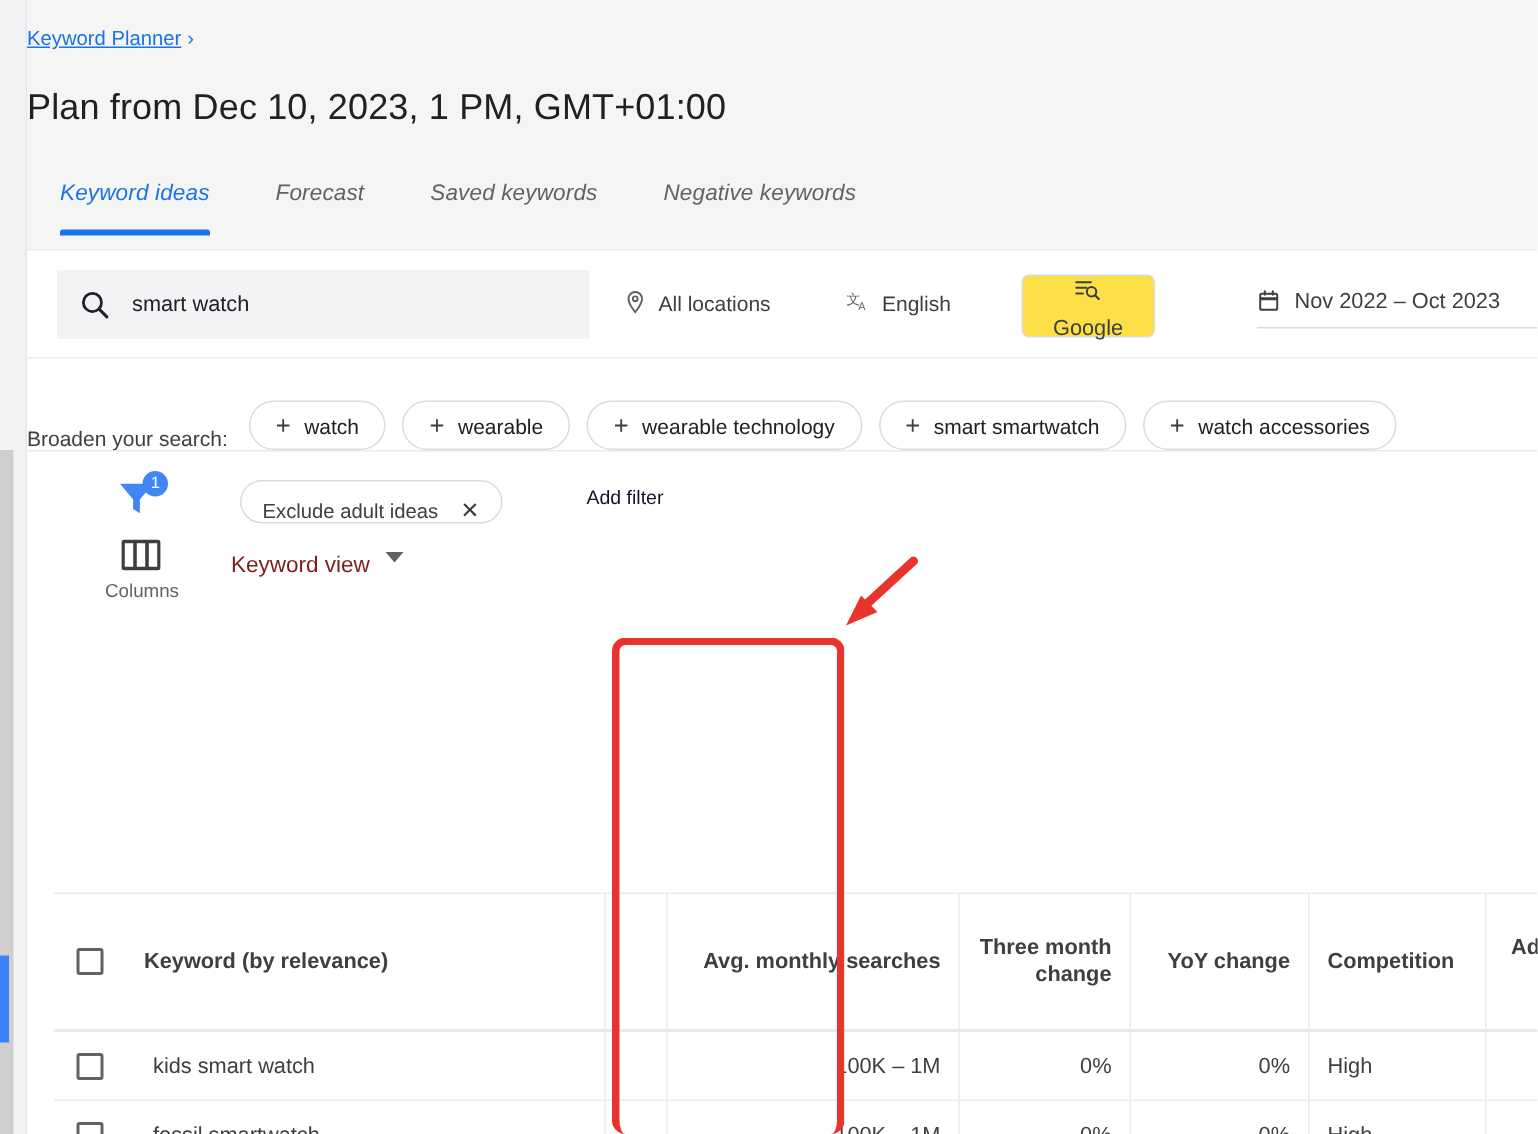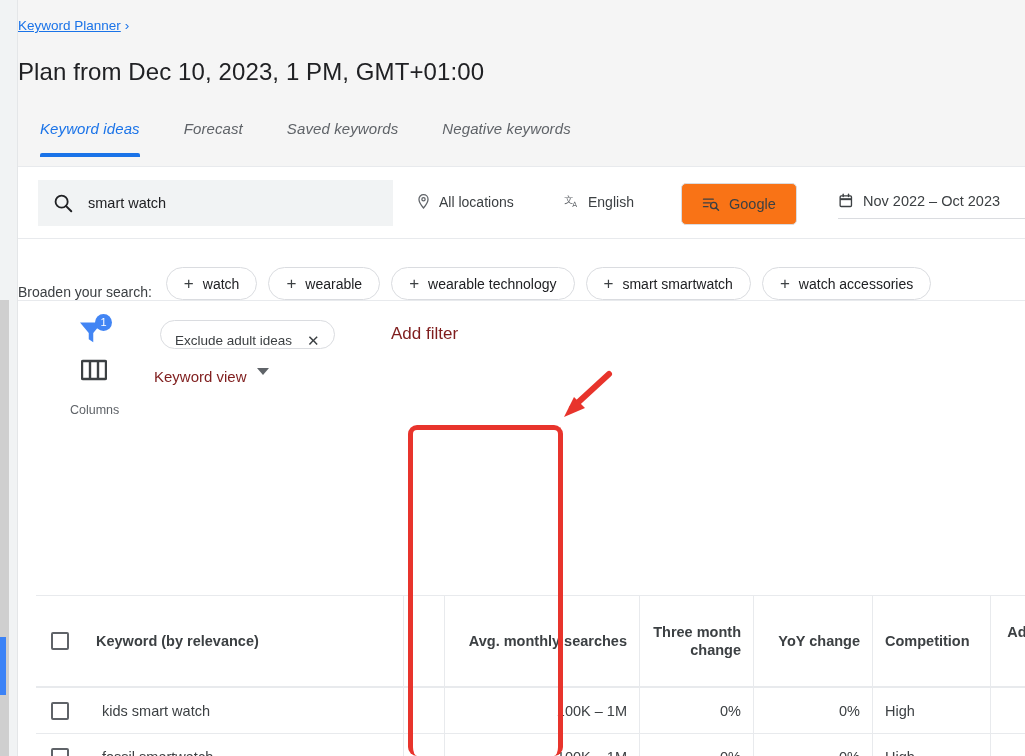--- a/index.html
+++ b/index.html
@@ -83,22 +83,23 @@
     gap: 7px; font-size: 14px; color: #3c4043; cursor: pointer; white-space: nowrap;
   }
   .chip-plain .ic { width: 17px; height: 17px; flex: 0 0 17px; }
   #loc-chip { left: 397px; }
   #lang-chip { left: 546px; }
 
   .network-btn {
     position: absolute; left: 663px; top: 16px; height: 42px;
     display: flex; align-items: center; gap: 9px;
     padding: 0 20px; border: 1px solid #dadce0; border-radius: 5px;
-    font-size: 14.5px; color: #3c4043; cursor: pointer; background:#f97316;
+    font-size: 14.5px; color: #3c4043; cursor: pointer; background:#fde047;
     white-space: nowrap;
+    flex-direction: column;
   }
   .network-btn .ic { width: 18px; height: 18px; flex: 0 0 18px; }
 
   .date-range {
     position: absolute; left: 820px; top: 25px;
     display: flex; align-items: center; gap: 9px;
     font-size: 14.5px; color: #3c4043; cursor: pointer; white-space: nowrap;
     border-bottom: 1px solid #dadce0; padding-bottom: 9px;
     width: 230px;
   }
@@ -131,33 +132,33 @@
   }
   .filter-chip {
     position: absolute; left: 142px; top: 19px;
     display: inline-flex; align-items: flex-end; gap: 15px;
     height: 29px; padding: 0 14px; border: 1px solid #dadce0; border-radius: 15px;
     font-size: 13.5px; color: #3c4043; cursor: pointer; white-space: nowrap;
   }
   .filter-chip .xmark { font-size: 15px; color: #3c4043; line-height: 1; }
   .add-filter {
     position: absolute; left: 373px; top: 23px;
-    font-size: 17px; color: #7f1d1d; cursor: pointer; white-space: nowrap;
+    font-size: 13px; color: #0f172a; cursor: pointer; white-space: nowrap;
   }
   .ideas-count {
     position: absolute; left: 474px; top: 23px;
     font-size: 14.5px; color: #3c4043; white-space: nowrap;
   }
 
   .columns-btn {
     position: absolute; left: 52px; top: 58px; width: 48px;
     text-align: center; cursor: pointer;
   }
   .columns-btn .colicon { width: 26px; height: 22px; margin: 0 auto; display:block; }
-  .columns-btn .collabel { font-size: 12.5px; color: #5f6368; margin-top: 22px; }
+  .columns-btn .collabel { font-size: 12.5px; color: #5f6368; margin-top: 6px; }
 
   .view-select {
     position: absolute; left: 136px; top: 67px;
     display: flex; align-items: flex-start; gap: 10px;
     font-size: 15px; color: #7f1d1d; cursor: pointer; white-space: nowrap;
   }
   .caret { width: 0; height: 0; border-left: 6px solid transparent;
            border-right: 6px solid transparent; border-top: 7px solid #5f6368; }
 
   

